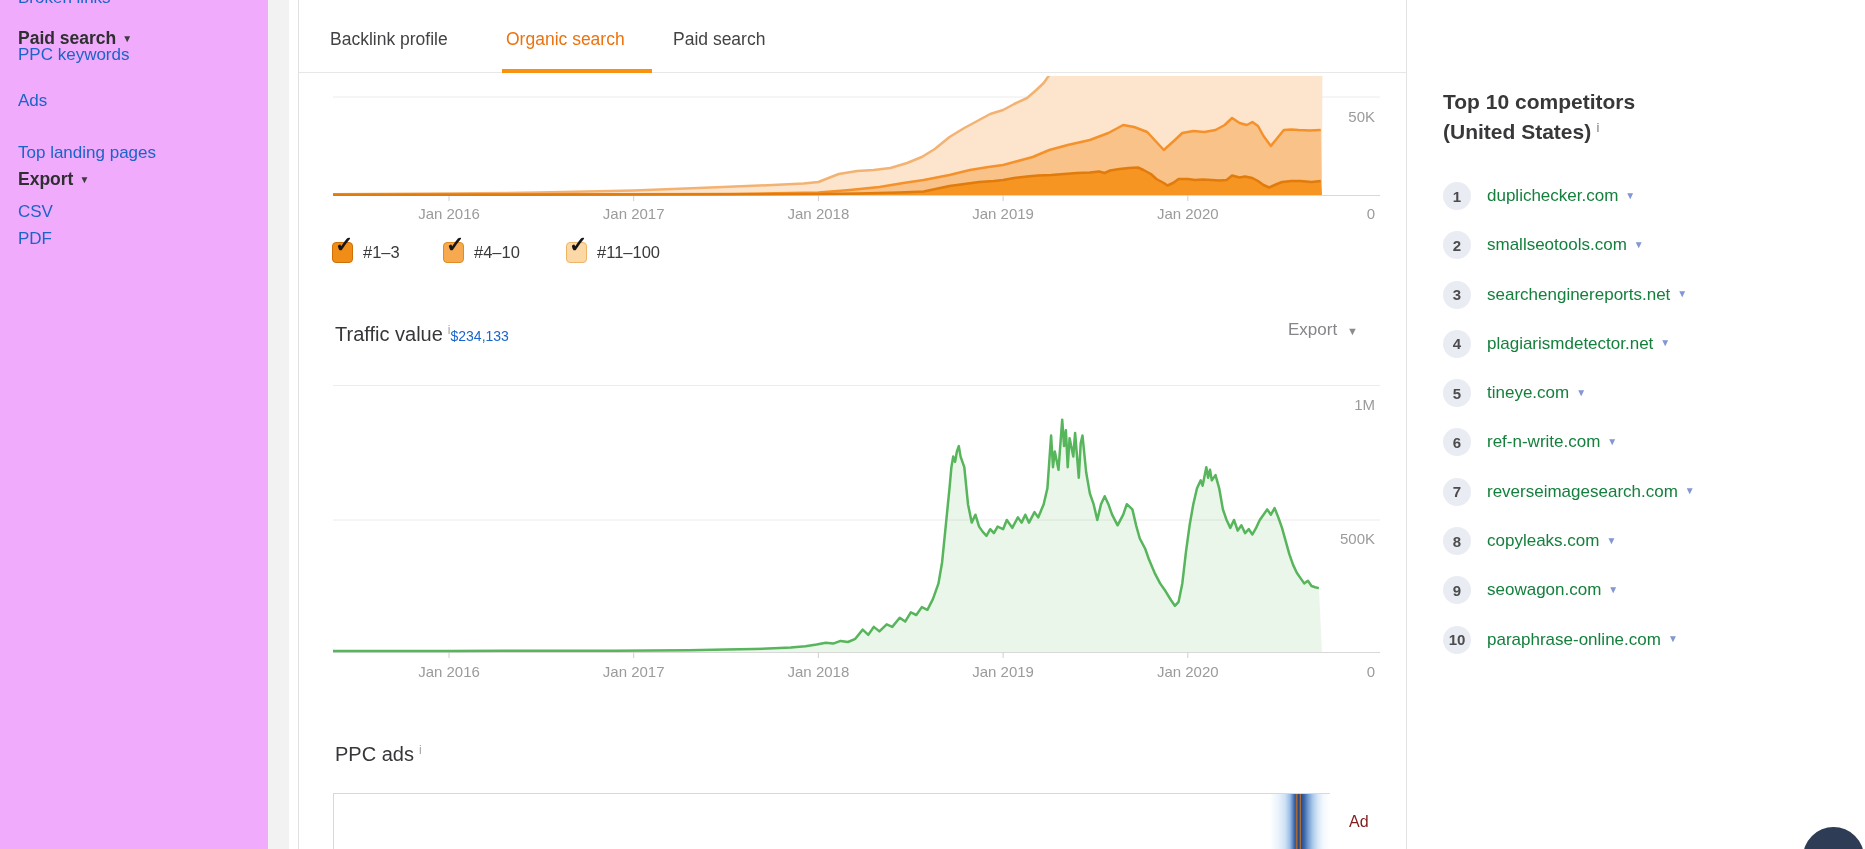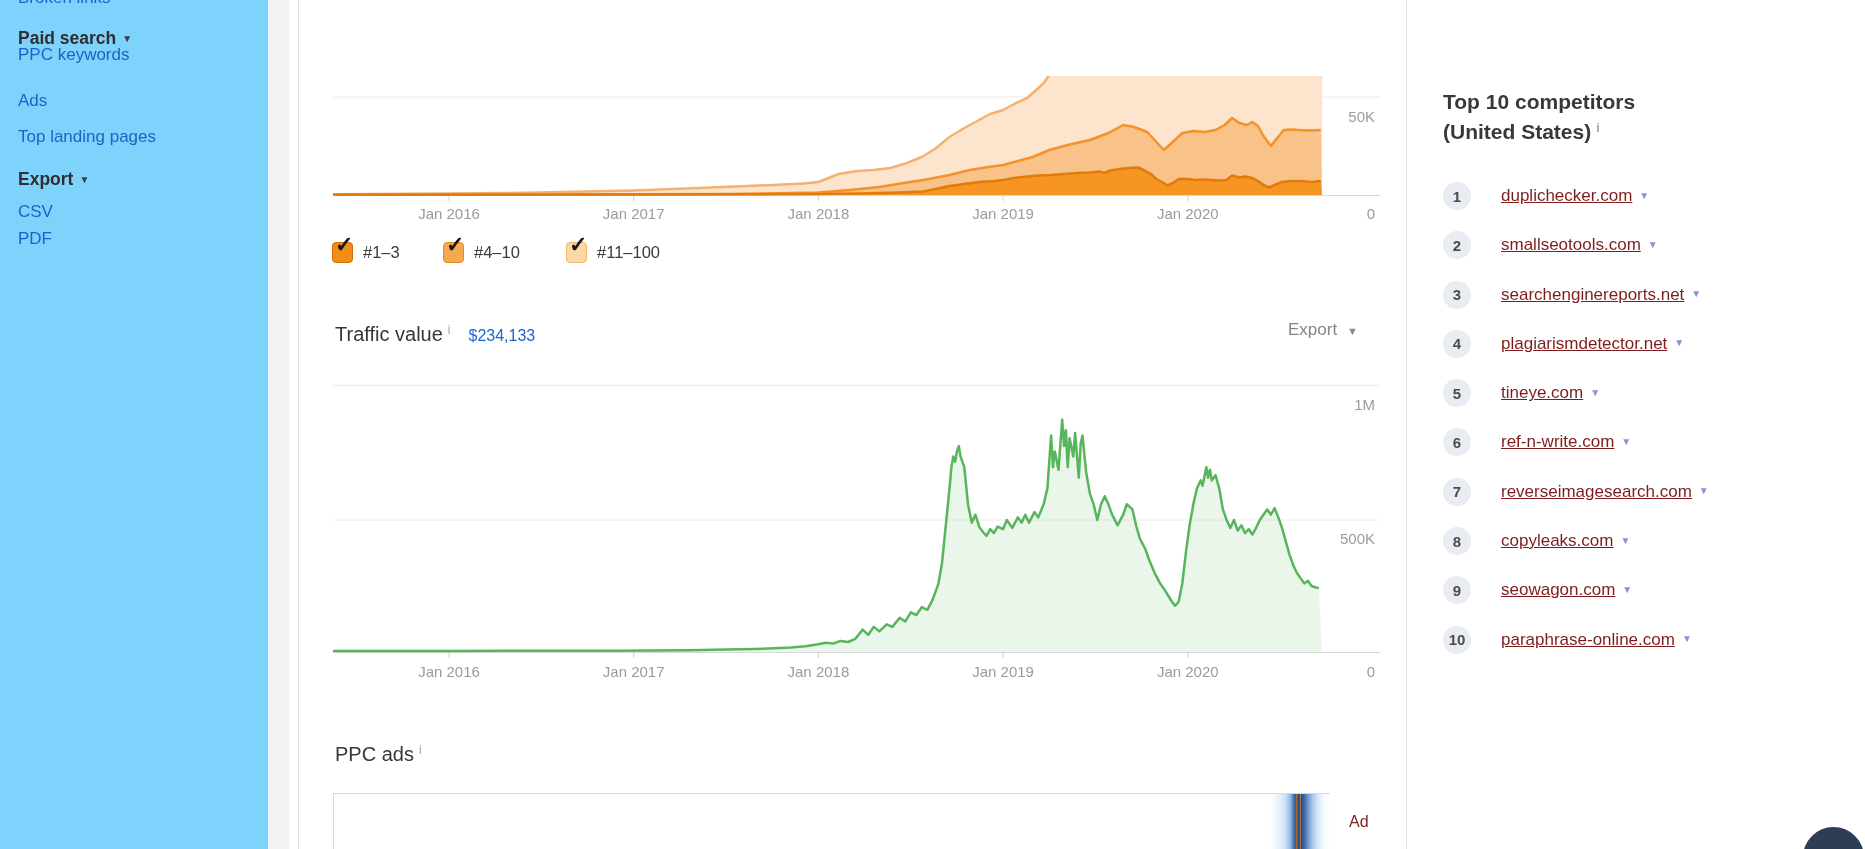--- a/index.html
+++ b/index.html
@@ -1,21 +1,21 @@
 <!DOCTYPE html>
 <html><head>
 <meta charset="utf-8">
 <style>
   * { margin:0; padding:0; box-sizing:border-box; }
   html,body { width:1865px; height:849px; overflow:hidden; background:#fff;
     font-family:"Liberation Sans", sans-serif; }
   .page { position:relative; width:1865px; height:849px; background:#fff; overflow:hidden; }
 
   
-  .sidebar { position:absolute; left:0; top:0; width:268px; height:849px; background:#7dd3fc; overflow:hidden; }
+  .sidebar { position:absolute; left:0; top:0; width:268px; height:849px; background:#f0abfc; overflow:hidden; }
   .side-item { position:absolute; left:18px; height:22px; line-height:22px; font-size:17px; white-space:nowrap; }
   .side-link { color:#1a64c8; cursor:pointer; }
   .side-head { color:#2f2f31; font-weight:700; font-size:17.5px; }
   .side-head .tri { font-size:10px; color:#3c3c3e; margin-left:6px; position:relative; top:-2px; }
   .gutter { position:absolute; left:268px; top:0; width:21px; height:849px; background:#f2f2f3; }
   .gutter-line { position:absolute; left:298px; top:0; width:1px; height:849px; background:#e0e0e0; }
 
   
   .main { position:absolute; left:299px; top:0; width:1108px; height:849px; background:#fff; border-right:1px solid #e3e3e3; }
   .tabbar { position:absolute; left:0; top:0; width:1108px; height:73px; border-bottom:1px solid #e7e7e7; }
@@ -32,62 +32,68 @@
   .legend { position:absolute; left:0; top:240px; width:700px; height:30px; }
   .cb-item { position:absolute; top:0; height:24px; display:flex; align-items:center; cursor:pointer; }
   .cb { position:relative; width:21px; height:21px; border-radius:4px; border:1.5px solid #d06f06; background:#f08d16; }
   .check { position:absolute; top:-9px; left:2px; font-size:22px; font-weight:700; color:#151515; line-height:1; }
   .cb-label { margin-left:10px; font-size:16.5px; color:#3a3a3a; }
 
   
   .sect { position:absolute; left:36px; height:28px; line-height:28px; white-space:nowrap; }
   .sect h2 { display:inline; font-size:20px; font-weight:400; color:#37373a; }
   .info { font-size:12px; color:#a3a3a3; margin-left:5px; vertical-align:7px; font-style:normal; }
-  .tv-value { margin-left:18px; font-size:16px; color:#1a66cc; }
+  .tv-value { font-size:14px; color:#1a66cc; }
   .export-ctl { position:absolute; right:48px; top:318px; height:24px; line-height:24px; font-size:17px; color:#85858a; cursor:pointer; }
   .export-ctl .tri { font-size:11px; color:#8c8c8c; margin-left:10px; }
 
   
   .ppc-box { position:absolute; left:34px; top:793px; width:997px; height:70px; border:1px solid #d8d8d8; background:#fff; }
   .stripes { position:absolute; left:936px; top:0; width:60px; height:68px;
     background:linear-gradient(90deg,#ffffff 0%,#eaf2fb 14%,#cfe2f5 25%,#9cbfe6 33%,#5e88c2 38%,#2f5596 42%,#b96a28 44.5%,#2f5596 46.5%,#1e3f7e 48.5%,#c4762c 50.5%,#2a4d8e 52.5%,#3a67a8 57%,#6f97cc 63%,#a9c8ea 71%,#d9e8f7 80%,#f4f9fe 89%,#ffffff 100%); }
   .ad-label { position:absolute; left:1050px; top:812px; width:44px; height:20px; line-height:20px; font-size:16px; color:#7f1d1d; }
 
   
   .rightcol { position:absolute; left:1408px; top:0; width:457px; height:849px; background:#fff; }
   .comp-head { position:absolute; left:35px; top:88px; font-size:21px; line-height:27px; font-weight:700; color:#38383b; }
   .comp-list { position:absolute; left:35px; top:182px; width:400px; }
   .comp-row { display:flex; align-items:center; height:28px; margin-bottom:21.3px; }
   .rank { width:28px; height:28px; border-radius:50%; background:#e9ecf2; color:#4c4c4e;
     font-size:15px; font-weight:600; display:flex; align-items:center; justify-content:center; flex:0 0 28px; }
-  .domain { margin-left:30px; font-size:17px; color:#7f1d1d; cursor:pointer; white-space:nowrap;text-decoration:underline; }
+  .domain { margin-left:16px; font-size:17px; color:#15803d; cursor:pointer; white-space:nowrap; }
   .comp-row .tri { font-size:10px; color:#8396d5; margin-left:7px; cursor:pointer; position:relative; top:-1px; }
 
   .chat-bubble { position:absolute; left:1803px; top:827px; width:61px; height:61px; border-radius:50%; background:#2e3d55; cursor:pointer; }
 </style>
 </head>
 <body>
 
 <div class="page">
 
   <aside class="sidebar">
     <div class="side-item side-link" style="top:-13px">Broken links</div>
     <div class="side-item side-head" style="top:27px"><span>Paid search</span><span class="tri">▼</span></div>
     <div class="side-item side-link" style="top:44px">PPC keywords</div>
     <div class="side-item side-link" style="top:90px">Ads</div>
-    <div class="side-item side-link" style="top:126px">Top landing pages</div>
+    <div class="side-item side-link" style="top:142px">Top landing pages</div>
     <div class="side-item side-head" style="top:168px"><span>Export</span><span class="tri">▼</span></div>
     <div class="side-item side-link" style="top:201px">CSV</div>
     <div class="side-item side-link" style="top:228px">PDF</div>
   </aside>
   <div class="gutter"></div>
   <div class="gutter-line"></div>
 
   <main class="main">
 
+    <nav class="tabbar">
+      <span class="tab" style="left:31px">Backlink profile</span>
+      <span class="tab active" style="left:207px">Organic search</span>
+      <span class="tab" style="left:374px">Paid search</span>
+      <span class="tab-underline"></span>
+    </nav>
 
     <svg id="chart-organic" class="chart">
         <defs>
           <clipPath id="clip1">
             <rect x="34" y="76" width="996" height="121"></rect>
           </clipPath>
         </defs>
         <line x1="34" y1="97" x2="1081" y2="97" stroke="#ececec" stroke-width="1"></line>
         <line x1="34" y1="195.5" x2="1081" y2="195.5" stroke="#d8d8d8" stroke-width="1"></line>
         <line x1="150" y1="195" x2="150" y2="201" stroke="#cfcfcf" stroke-width="1"></line>

